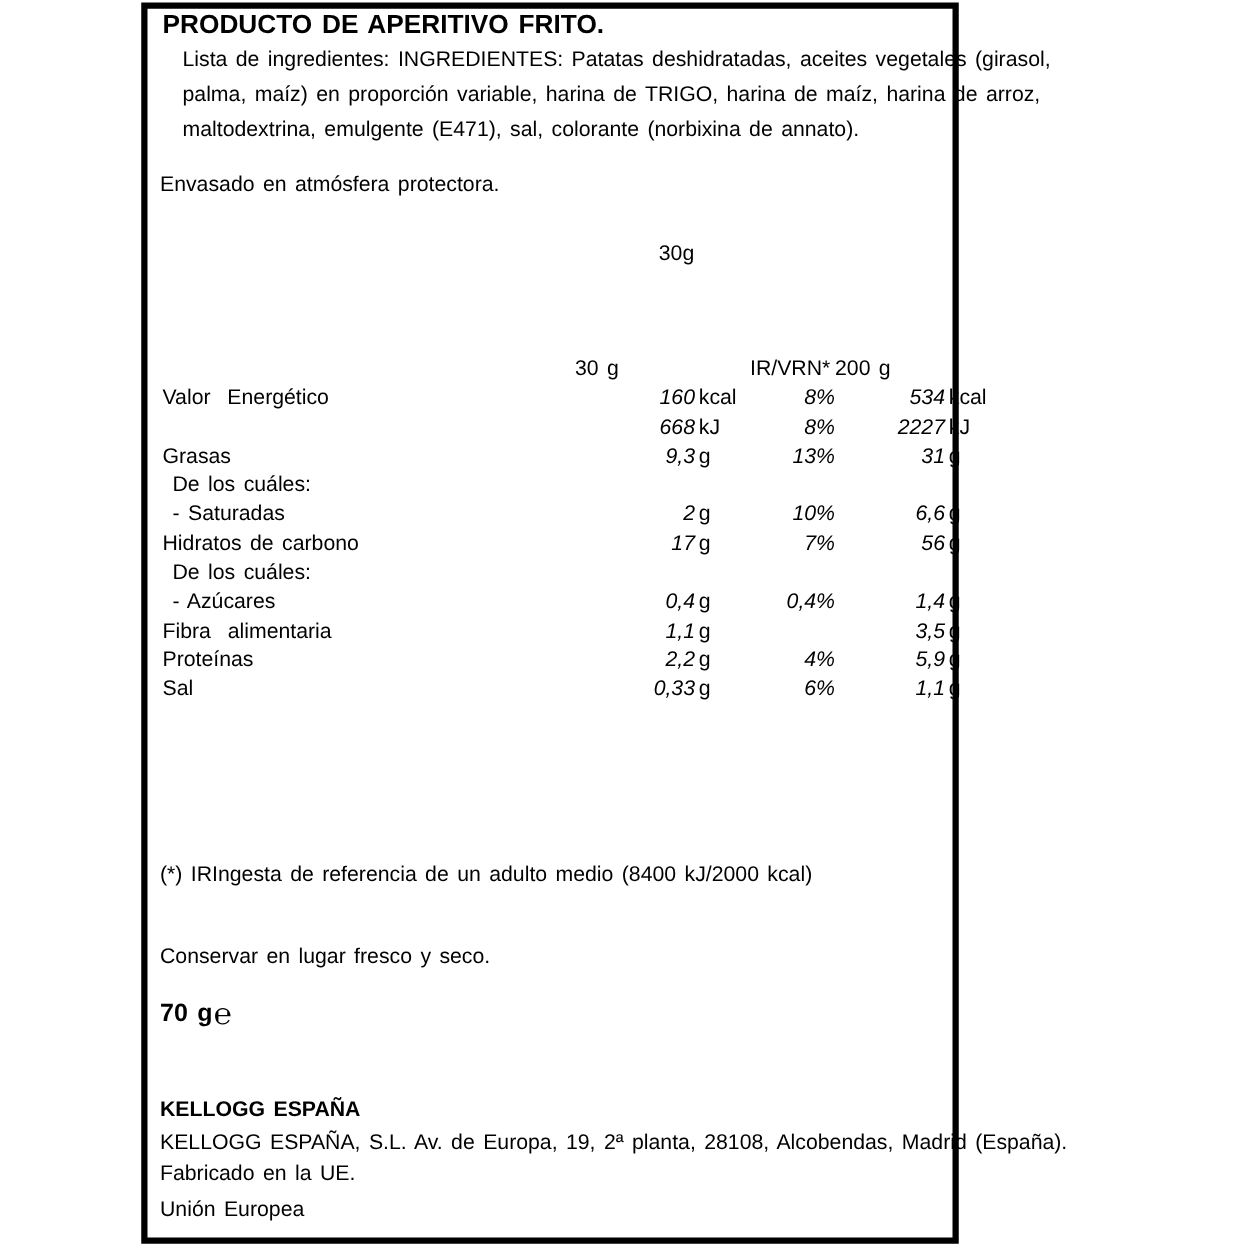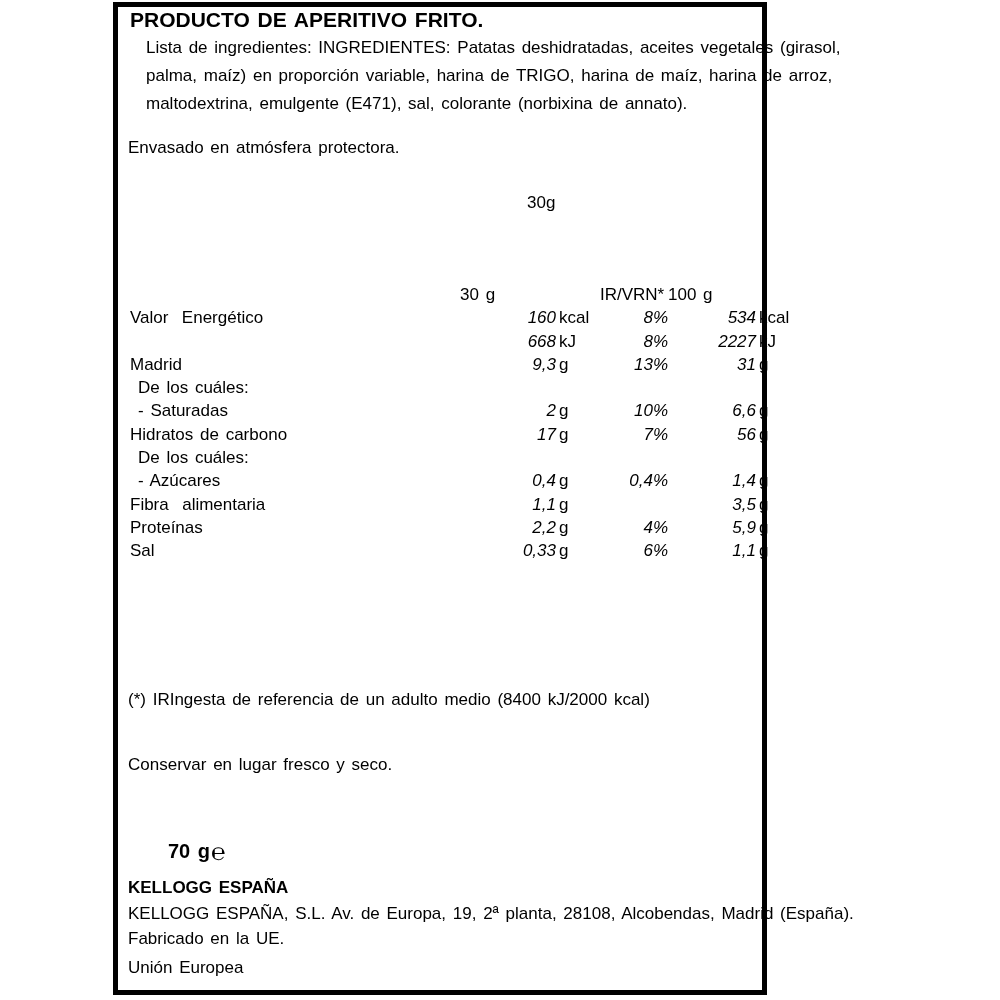--- a/index.html
+++ b/index.html
@@ -24,21 +24,21 @@
     grid-auto-rows:23.3px; font-size:17px; align-items:start;
   }
   .ntable > div { line-height:23.3px; }
   .c-label { text-align:left; white-space:pre; }
   .ind { padding-left:8px; }
   .c-num, .c-pct, .c-num2 { text-align:right; white-space:nowrap;font-style:italic; }
   .c-unit { text-align:left; padding-left:3px; white-space:nowrap; }
   .c-h { text-align:left; white-space:nowrap; }
   .footnote { left:10px; top:683px; font-size:17px; white-space:nowrap; }
   .storage { left:10px; top:748px; font-size:17px; }
-  .netwt { left:10px; top:831px; font-size:20px; font-weight:bold;margin-left:40px; }
+  .netwt { left:10px; top:791px; font-size:20px; font-weight:bold; }
   .esign { font-size:24px; font-weight:normal; vertical-align:-2px; margin-left:1px; }
   .maker { left:10px; top:868px; width:740px; font-size:17px; }
   .maker-name { font-weight:bold; line-height:26px; }
   .maker-addr { line-height:25px; }
   .maker-region { line-height:25px; margin-top:4px; }
 </style>
 </head>
 <body>
 
 <div class="frame">
@@ -50,38 +50,38 @@
   <p class="abs envasado">Envasado en atmósfera protectora.</p>
 
   <div class="abs serving">30g</div>
 
   <div class="abs ntable">
 
     <div></div>
     <div class="c-h">30 g</div>
     <div></div>
     <div class="c-h">IR/VRN*</div>
-    <div class="c-h">100 g</div>
+    <div class="c-h">200 g</div>
     <div></div>
 
     <div class="c-label">Valor  Energético</div>
     <div class="c-num">160</div>
     <div class="c-unit">kcal</div>
     <div class="c-pct">8%</div>
     <div class="c-num2">534</div>
     <div class="c-unit">kcal</div>
 
     <div class="c-label"></div>
     <div class="c-num">668</div>
     <div class="c-unit">kJ</div>
     <div class="c-pct">8%</div>
     <div class="c-num2">2227</div>
     <div class="c-unit">kJ</div>
 
-    <div class="c-label">Madrid</div>
+    <div class="c-label">Grasas</div>
     <div class="c-num">9,3</div>
     <div class="c-unit">g</div>
     <div class="c-pct">13%</div>
     <div class="c-num2">31</div>
     <div class="c-unit">g</div>
 
     <div class="c-label ind">De los cuáles:</div>
     <div></div>
       <div></div>
       <div></div>

